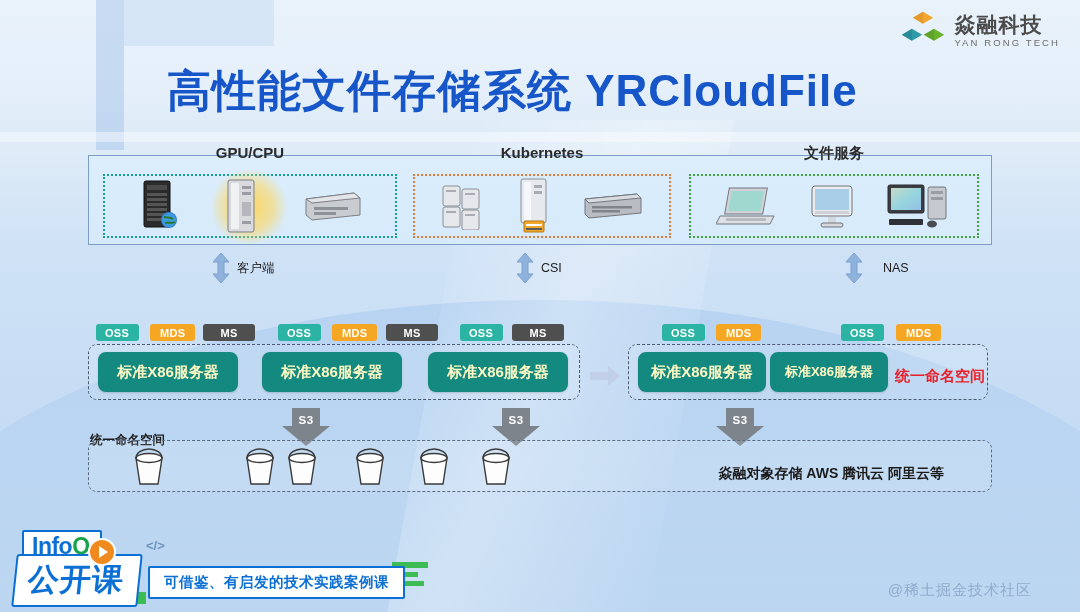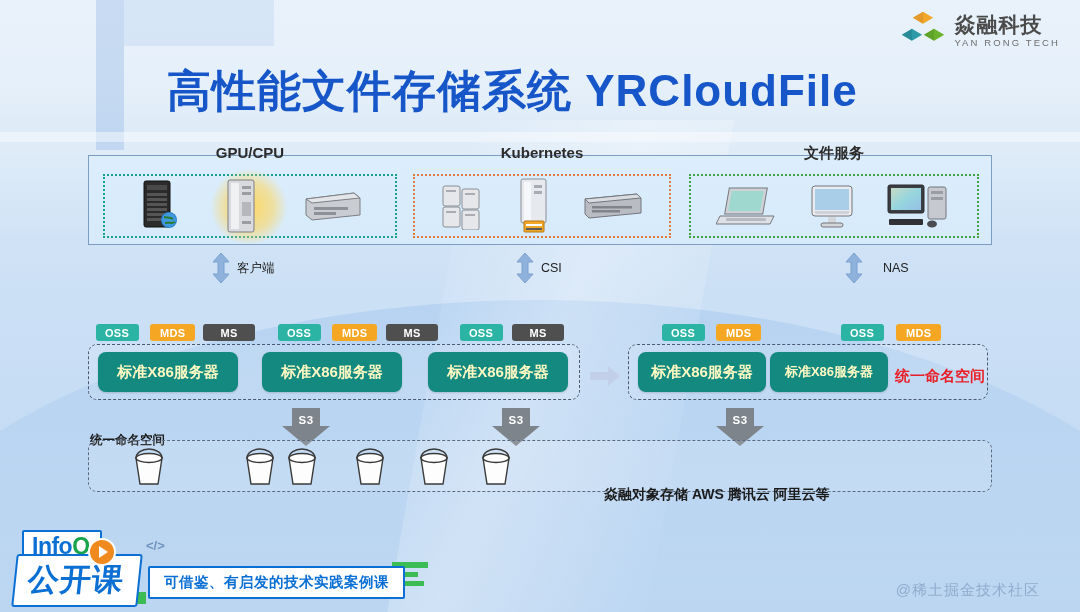--- a/index.html
+++ b/index.html
@@ -135,22 +135,22 @@
 
   
   #ns-label { position:absolute; left: 90px; top: 432px; font-size: 12.5px; font-weight:700; color:#1b1b1b; }
   #nsbox {
     position:absolute; left: 88px; top: 440px; width: 904px; height: 52px;
     border: 1.4px dashed #5a6a80; border-radius: 9px;
     background: rgba(255,255,255,0.12);
   }
   .bucket { position:absolute; top: 448px; }
   #cloudtext {
-    position:absolute; left: 604px; top: 486px; width: 340px;
-    font-size: 14px; font-weight:700; color:#1b1b1b; text-align:left;
+    position:absolute; left: 604px; top: 465px; width: 340px;
+    font-size: 14px; font-weight:700; color:#1b1b1b; text-align:right;
   }
 
   
   .s3arrow { position:absolute; width: 48px; height: 38px; }
   .s3arrow .lab {
     position:absolute; left:0; top: 6px; width: 48px; text-align:center;
     font-size: 11.5px; font-weight:700; color:#fff; letter-spacing:.4px;
   }
 
   
@@ -201,21 +201,21 @@
     font-size: 14.5px; font-weight:800; color:#0b6fd4; letter-spacing:.5px; z-index:4;
   }
   .iq-code {
     position:absolute; left: 146px; top: 22px;
     font-size: 13px; color:#6f93bd; font-weight:700; z-index:4;
   }
   .iq-bars { position:absolute; left: 392px; top: 46px; z-index:3; }
   .iq-dots { position:absolute; left: 100px; top: 74px; z-index:3; }
 
   #watermark {
-    position:absolute; right: 40px; bottom: 12px;
+    position:absolute; right: 48px; bottom: 12px;
     font-size: 15px; color: rgba(90,120,160,0.45); letter-spacing:1px;
   }
 </style>
 </head>
 <body>
 
 <div id="slide">
 
   <div class="hdr-wash"></div>
   <div class="hdr-blue-block" style="left:96px;top:0;width:28px;height:150px;"></div>

